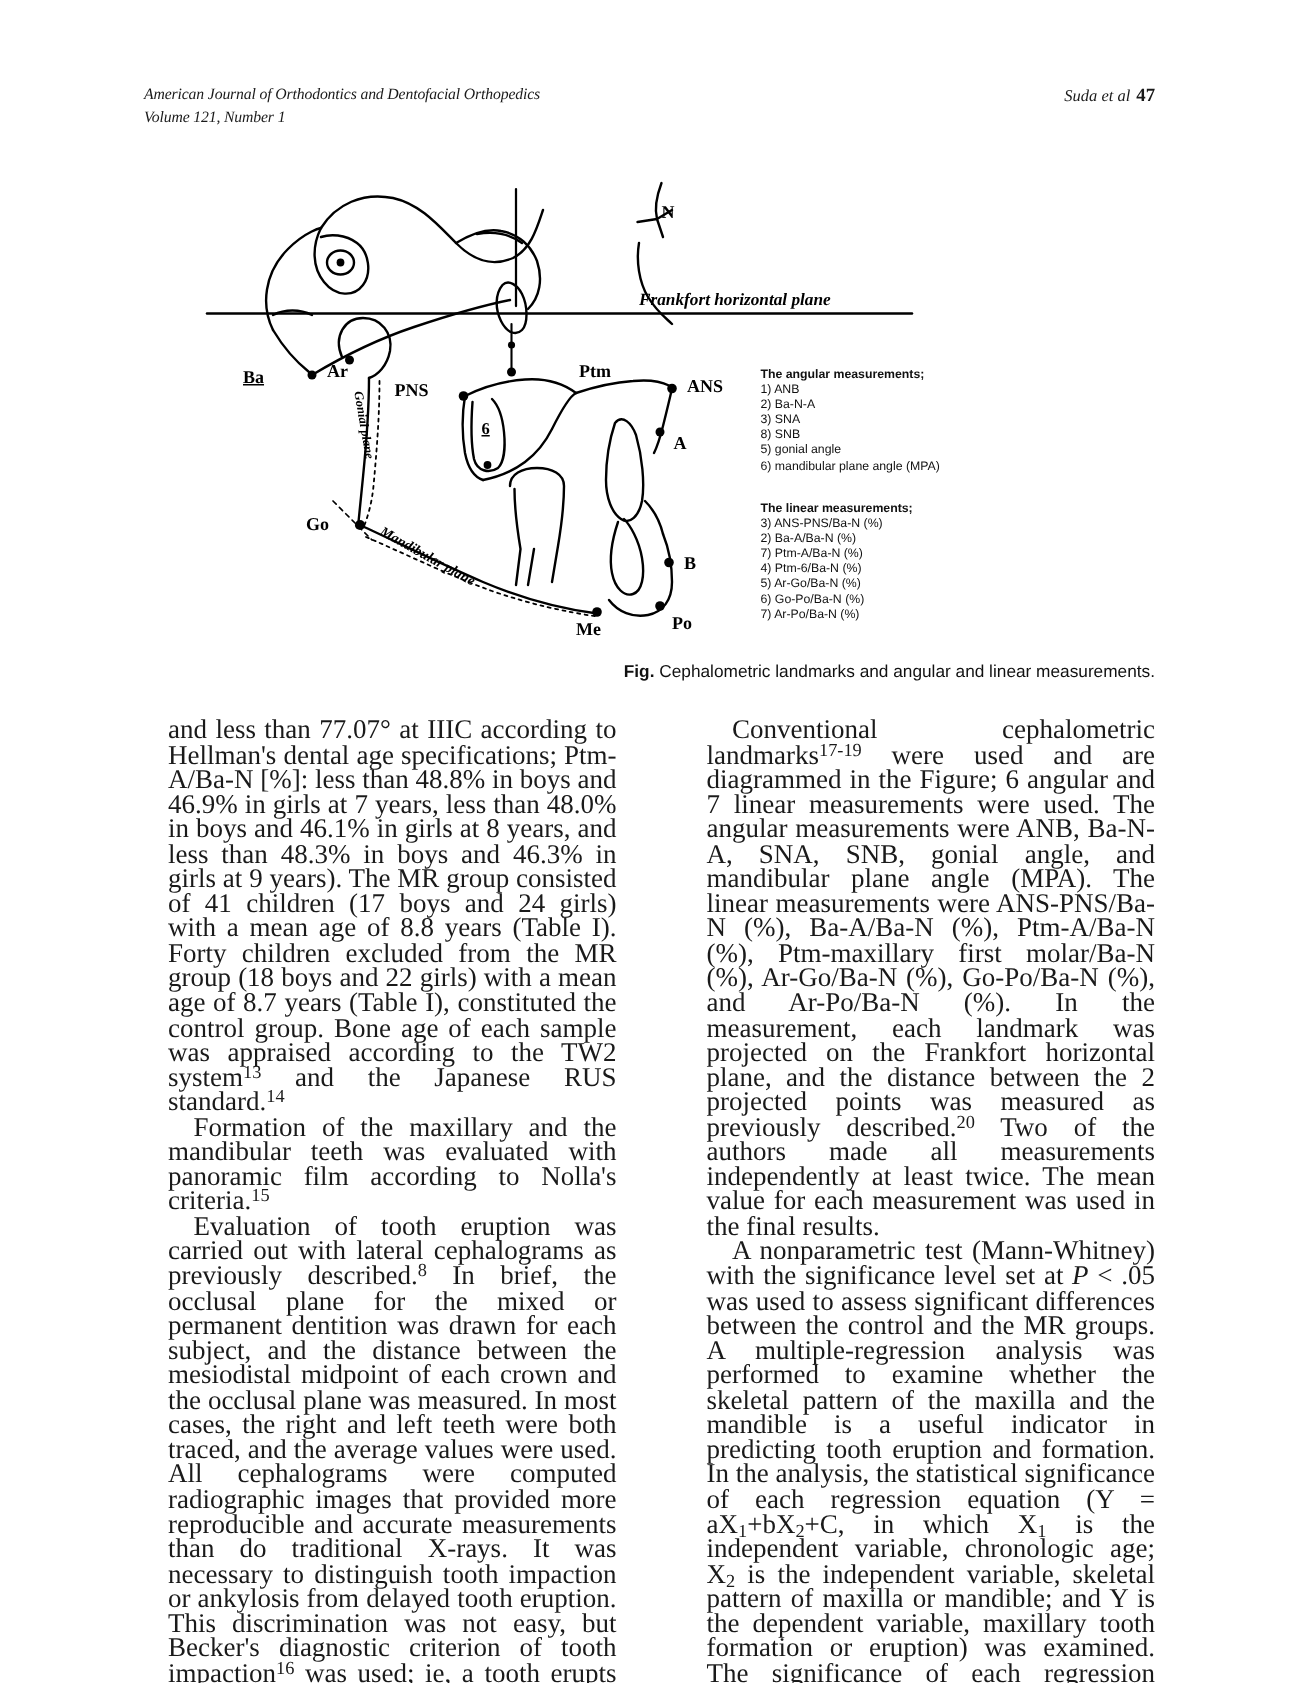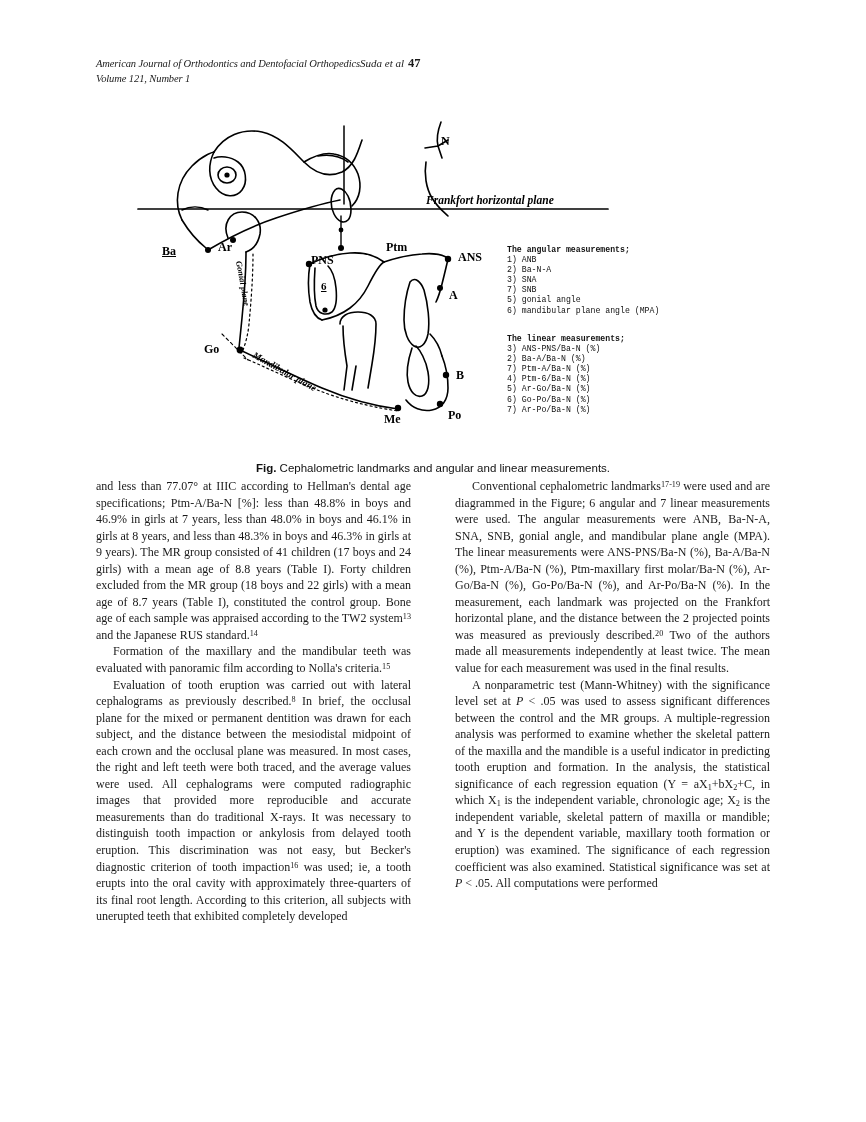--- a/index.html
+++ b/index.html
@@ -23,20 +23,21 @@
     background: #fff;
   }
 
   
   .runhead {
     position: absolute;
     left: 96px;
     top: 56px;
     width: 674px;
     display: flex;
+    justify-content: space-between;
     align-items: flex-start;
   }
   .runhead-left {
     font-style: italic;
     font-size: 10.5px;
     line-height: 15px;
     letter-spacing: -0.1px;
   }
   .runhead-right {
     font-style: italic;
@@ -63,33 +64,32 @@
     width: 674px;
     height: 318px;
   }
   .figure-art svg { display: block; }
 
   .fig-caption {
     position: absolute;
     left: 96px;
     top: 441px;
     width: 674px;
-    text-align: center;
+    text-align: right;
     font-family: "Liberation Sans", sans-serif;
     font-size: 11.5px;
     line-height: 15px;
     color: #111;
-    margin-top: 20px;
   }
   .fig-caption .fig-label { font-weight: bold; }
 
   
   .legend {
     position: absolute;
-    font-family: Liberation Mono, monospace;
+    font-family: Liberation Sans, sans-serif;
     font-size: 8.2px;
     line-height: 10.1px;
     color: #111;
     white-space: nowrap;
   }
   .legend .legend-title { font-weight: bold; }
   .legend-angular { left: 411px; top: 133px; }
   .legend-linear  { left: 411px; top: 222px; }
 
   
@@ -134,25 +134,26 @@
     position: absolute;
     left: 96px;
     top: 478px;
     width: 674px;
     height: 580px;
     display: flex;
     gap: 44px;
   }
   .col {
     width: 315px;
-    font-size: 12px;
+    font-size: 18px;
     line-height: 16.55px;
     text-align: justify;
     text-justify: inter-word;
     hyphens: manual;
+    margin-left: 16px;
   }
   .col p { margin: 0; }
   .col p.indent { text-indent: 17px; }
   sup {
     font-size: 0.68em;
     vertical-align: 0.42em;
     line-height: 0;
   }
   sub {
     font-size: 0.68em;
@@ -255,39 +256,39 @@
 
           <path d="M144,238 C170,250 198,264 226,276 C252,287 278,294 302,297"></path>
           <path d="M148,246 C176,258 204,272 232,282 C258,291 282,296 302,299" stroke-dasharray="2 3" stroke-width="1.2"></path>
         </g>
       </svg>
 
       <div class="lm" style="left:345px; top:22px;">N</div>
       <div class="lm" style="left:66px; top:132px;text-decoration:underline;">Ba</div>
       <div class="lm" style="left:122px; top:128px;">Ar</div>
       <div class="lm" style="left:254px; top:128px;margin-left:36px;">Ptm</div>
-      <div class="lm" style="left:167px; top:141px;margin-left:48px;">PNS</div>
+      <div class="lm" style="left:167px; top:141px;">PNS</div>
       <div class="lm" style="left:362px; top:138px;">ANS</div>
       <div class="lm" style="left:353px; top:176px;">A</div>
       <div class="lm" style="left:360px; top:256px;">B</div>
       <div class="lm" style="left:108px; top:230px;">Go</div>
       <div class="lm" style="left:288px; top:300px;">Me</div>
       <div class="lm" style="left:352px; top:296px;">Po</div>
       <div class="molar6" style="left:225px; top:168px;">6</div>
 
       <div class="plane-lbl" style="left:330px; top:82px;">Frankfort horizontal plane</div>
       <div class="plane-lbl plane-rot-gonial" style="left:148px; top:148px;">Gonial plane</div>
       <div class="plane-lbl plane-rot-mand" style="left:160px; top:238px;">Mandibular plane</div>
 
       <div class="legend legend-angular">
         <div class="legend-title">The angular measurements;</div>
         <div>1) ANB</div>
         <div>2) Ba-N-A</div>
         <div>3) SNA</div>
-        <div>7) SNB</div>
+        <div>8) SNB</div>
         <div>5) gonial angle</div>
         <div>6) mandibular plane angle (MPA)</div>
       </div>
 
       <div class="legend legend-linear">
         <div class="legend-title">The linear measurements;</div>
         <div>3) ANS-PNS/Ba-N (%)</div>
         <div>2) Ba-A/Ba-N (%)</div>
         <div>7) Ptm-A/Ba-N (%)</div>
         <div>4) Ptm-6/Ba-N (%)</div>

